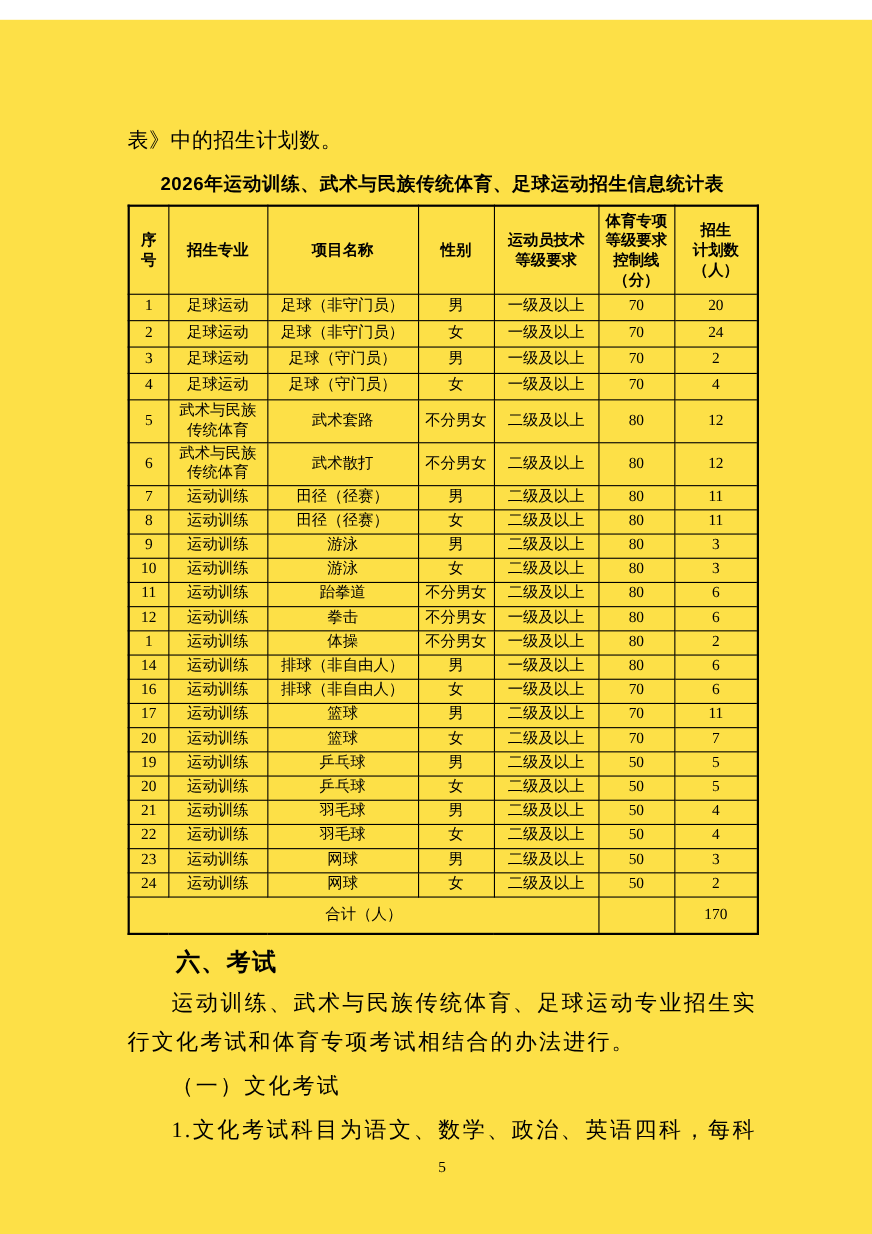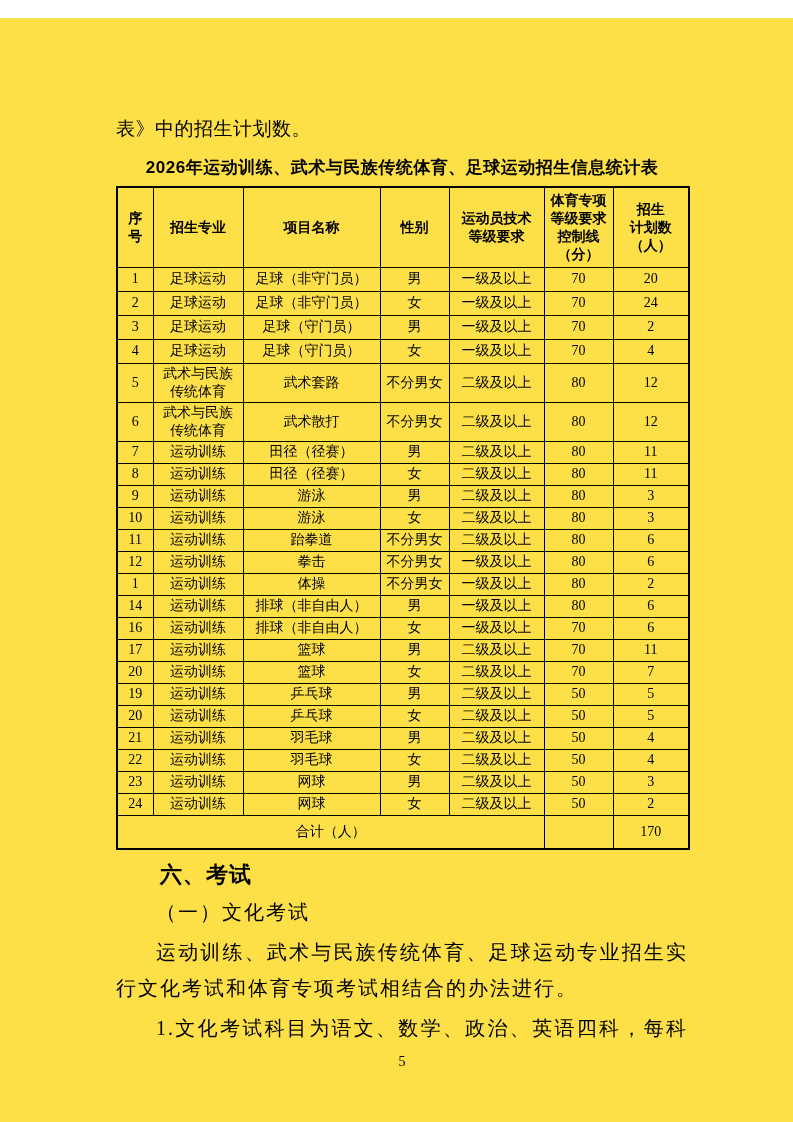--- a/index.html
+++ b/index.html
@@ -341,21 +341,21 @@
       <tr class="total-row">
         <td colspan="5">合计（人）</td>
         <td></td>
         <td>170</td>
       </tr>
     </tfoot>
   </table>
 
   <h2 class="sec-heading">六、考试</h2>
 
+  <p class="para indent">运动训练、武术与民族传统体育、足球运动专业招生实行文化考试和体育专项考试相结合的办法进行。</p>
+
   <p class="para sub">（一）文化考试</p>
 
-  <p class="para indent">运动训练、武术与民族传统体育、足球运动专业招生实行文化考试和体育专项考试相结合的办法进行。</p>
-
   <p class="para sub stretch">1.文化考试科目为语文、数学、政治、英语四科，每科</p>
 
   <div class="pagenum">5</div>
 
 </div>
 
 </body></html>

